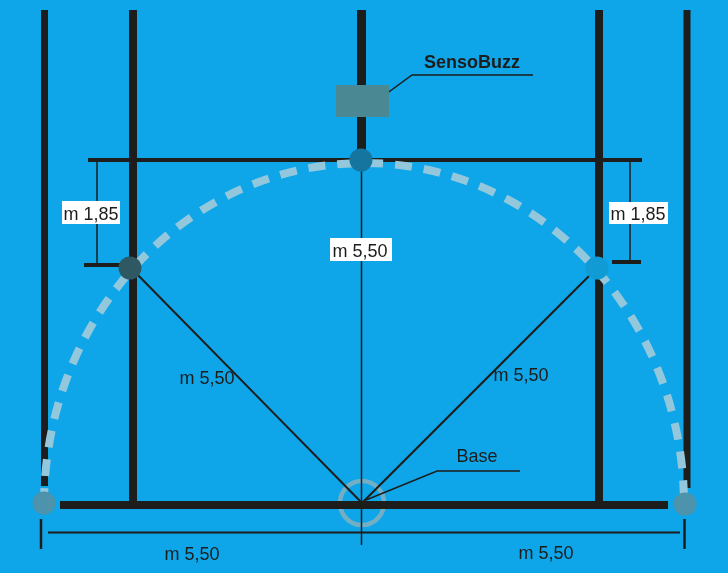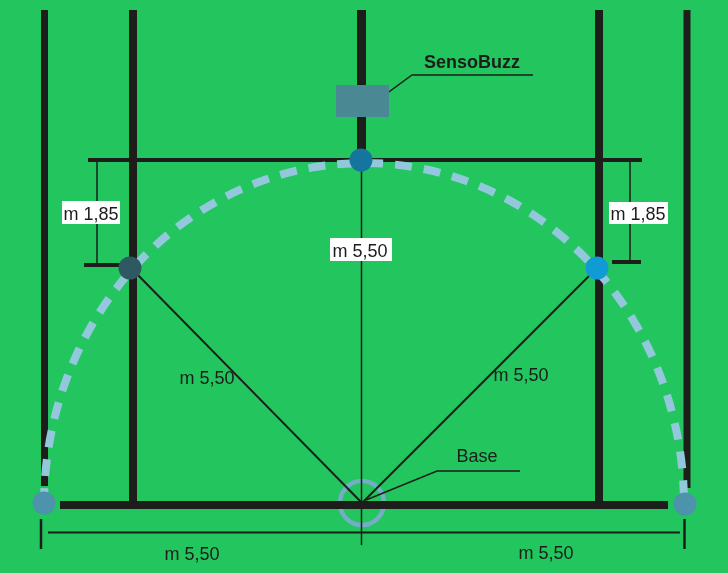--- a/index.html
+++ b/index.html
@@ -1,16 +1,16 @@
 <!DOCTYPE html>
 <html><head>
 <meta charset="utf-8">
 <style>
   html,body{margin:0;padding:0;background:#ffffff;}
-  #stage{position:relative;width:728px;height:573px;background:#22c55e;overflow:hidden;
+  #stage{position:relative;width:728px;height:573px;background:#0ea5e9;overflow:hidden;
          font-family:"Liberation Sans", sans-serif;}
   svg{display:block;}
   .k{stroke:#1d1d1b;}
   .lbl{fill:#1d1d1b;font-family:"Liberation Sans", sans-serif;font-size:18px;}
   .lbl-bold{font-weight:bold;}
   .bg{fill:#ffffff;}
 </style>
 </head>
 <body>
 

